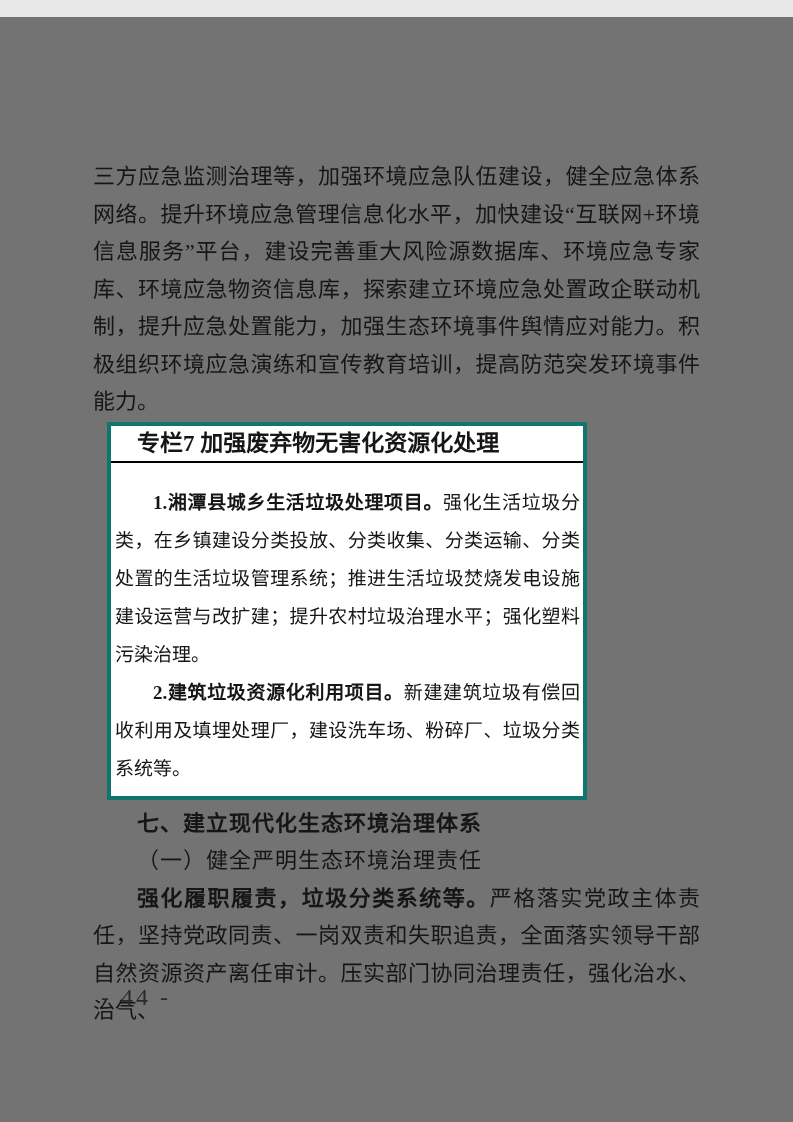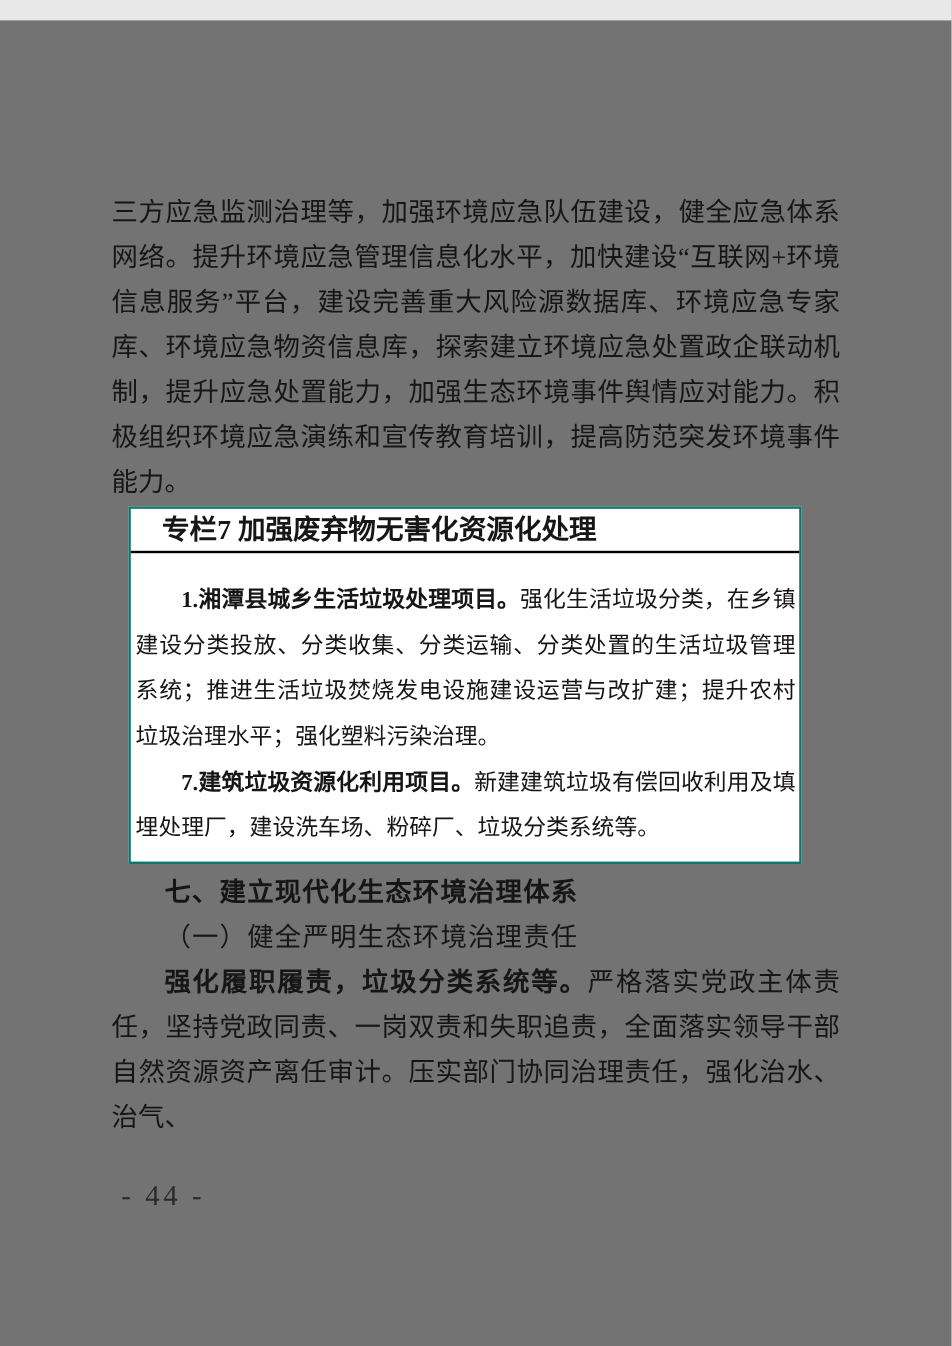--- a/index.html
+++ b/index.html
@@ -23,23 +23,23 @@
     font-size: 22px;
     line-height: 37.5px;
     text-align: justify;
     margin: 0;
   }
   .indent { text-indent: 2em; }
 
   
   .callout {
     box-sizing: border-box;
-    width: 561px;
+    width: 480px;
     margin: 1px 0 2px 14px;
-    border: 2px solid #0f766e;
+    border: 4px solid #0f766e;
     background: #fff;
   }
   .callout-header {
     font-size: 23px;
     font-weight: bold;
     line-height: 32px;
     padding: 2px 8px 1px 26px;
     border-bottom: 2px solid #000;
   }
   .callout-body { padding: 21px 3px 8px 4px; }
@@ -83,21 +83,21 @@
 
 <div class="page">
   <div class="content">
 
     <p class="para">三方应急监测治理等，加强环境应急队伍建设，健全应急体系网络。提升环境应急管理信息化水平，加快建设“互联网+环境信息服务”平台，建设完善重大风险源数据库、环境应急专家库、环境应急物资信息库，探索建立环境应急处置政企联动机制，提升应急处置能力，加强生态环境事件舆情应对能力。积极组织环境应急演练和宣传教育培训，提高防范突发环境事件能力。</p>
 
     <div class="callout">
       <div class="callout-header">专栏7 加强废弃物无害化资源化处理</div>
       <div class="callout-body">
         <p class="callout-item"><span class="lead-bold">1.湘潭县城乡生活垃圾处理项目。</span><span>强化生活垃圾分类，在乡镇建设分类投放、分类收集、分类运输、分类处置的生活垃圾管理系统；推进生活垃圾焚烧发电设施建设运营与改扩建；提升农村垃圾治理水平；强化塑料污染治理。</span></p>
-        <p class="callout-item"><span class="lead-bold">7.建筑垃圾资源化利用项目。</span><span>新建建筑垃圾有偿回收利用及填埋处理厂，建设洗车场、粉碎厂、垃圾分类系统等。</span></p>
+        <p class="callout-item"><span class="lead-bold">2.建筑垃圾资源化利用项目。</span><span>新建建筑垃圾有偿回收利用及填埋处理厂，建设洗车场、粉碎厂、垃圾分类系统等。</span></p>
       </div>
     </div>
 
     <h2 class="h-section">七、建立现代化生态环境治理体系</h2>
 
 
     <h3 class="h-sub">（一）健全严明生态环境治理责任</h3>
 
     <p class="para indent"><span class="lead-bold">强化履职履责，垃圾分类系统等。</span><span>严格落实党政主体责任，坚持党政同责、一岗双责和失职追责，全面落实领导干部自然资源资产离任审计。压实部门协同治理责任，强化治水、治气、</span></p>
 

